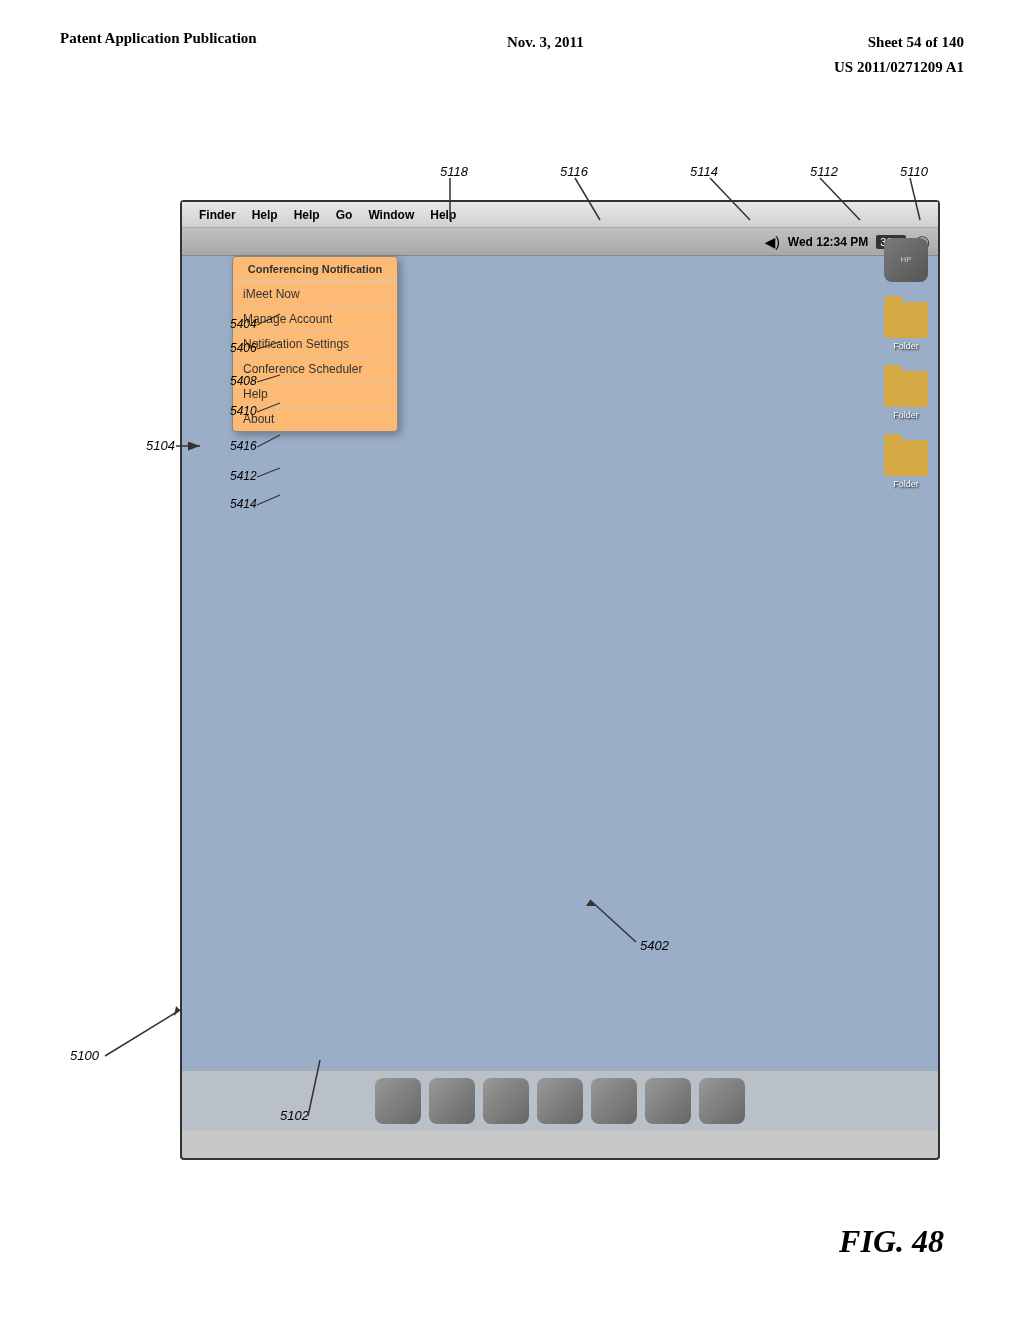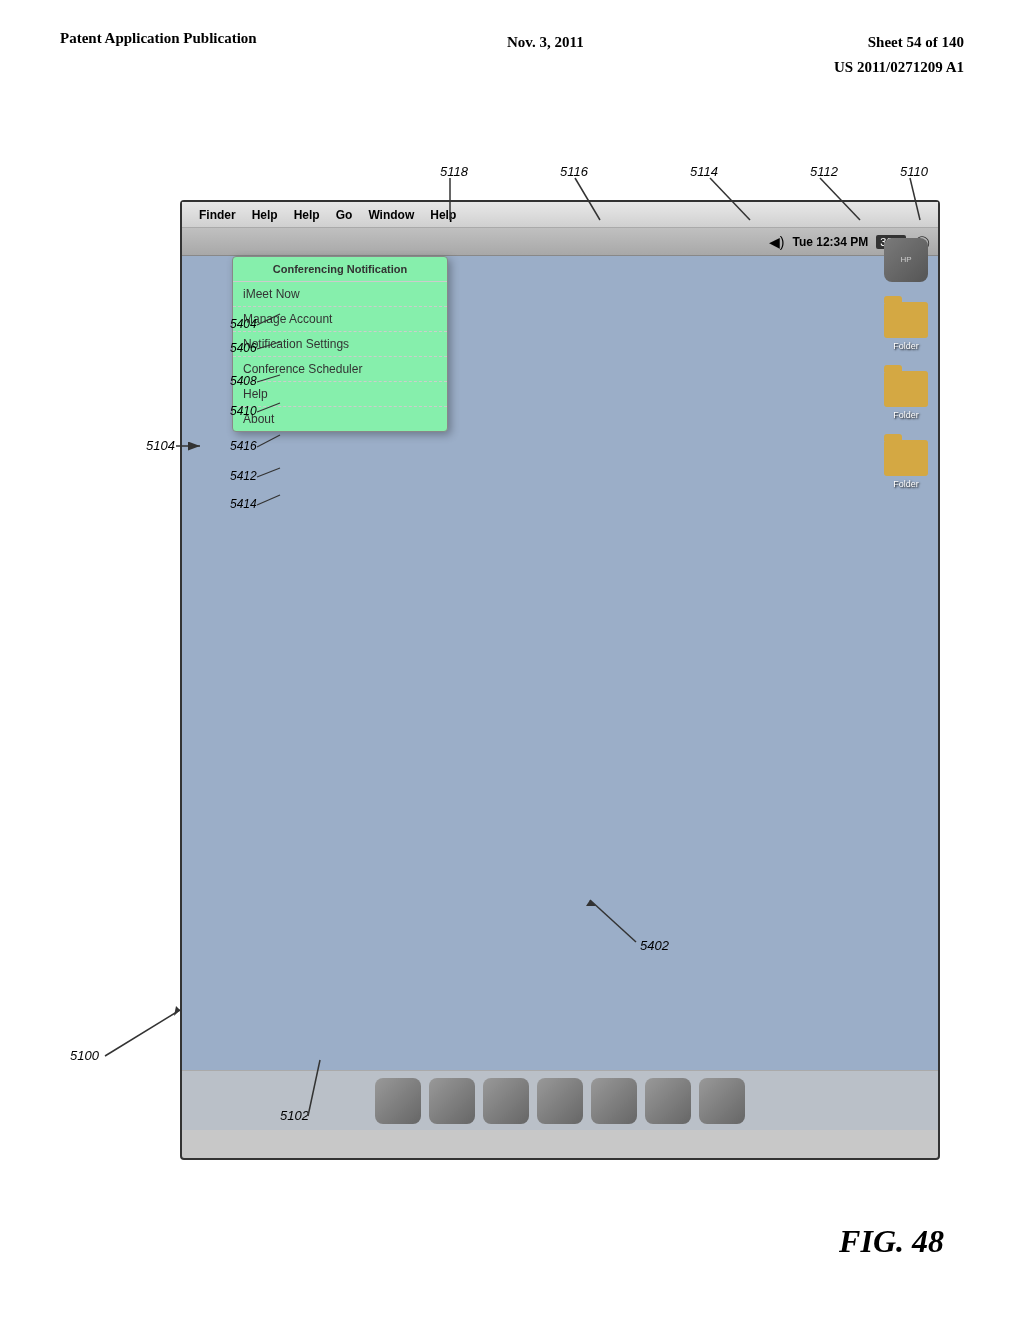--- a/index.html
+++ b/index.html
@@ -185,22 +185,22 @@
       font-family: Arial, sans-serif;
       text-align: center;
       line-height: 1.2;
     }
 
     
     .dropdown-menu {
       position: absolute;
       top: 28px;
       left: 50px;
-      width: 216px;
-      background: #86efac;
+      width: 166px;
+      background: #fdba74;
       border: 1px solid #888;
       border-radius: 4px;
       box-shadow: 3px 3px 8px rgba(0,0,0,0.3);
       font-family: Arial, sans-serif;
       font-size: 12px;
     }
     .dropdown-header {
       padding: 6px 10px;
       font-weight: bold;
       font-size: 11px;
@@ -272,21 +272,21 @@
       <span class="menubar-item">Help</span>
       <span class="menubar-item">Go</span>
       <span class="menubar-item">Window</span>
       <span class="menubar-item">Help</span>
     </div>
 
     <div class="desktop">
 
       <div class="status-bar">
         <span class="status-wifi">◀)</span>
-        <span class="status-time">Tue 12:34 PM</span>
+        <span class="status-time">Wed 12:34 PM</span>
         <span class="status-battery">30%</span>
         <span class="status-search">◯</span>
       </div>
 
       <div class="desktop-icons">
         <div class="desktop-icon">
           <div class="app-icon">HP</div>
         </div>
         <div class="desktop-icon">
           <div class="folder-icon"></div>

